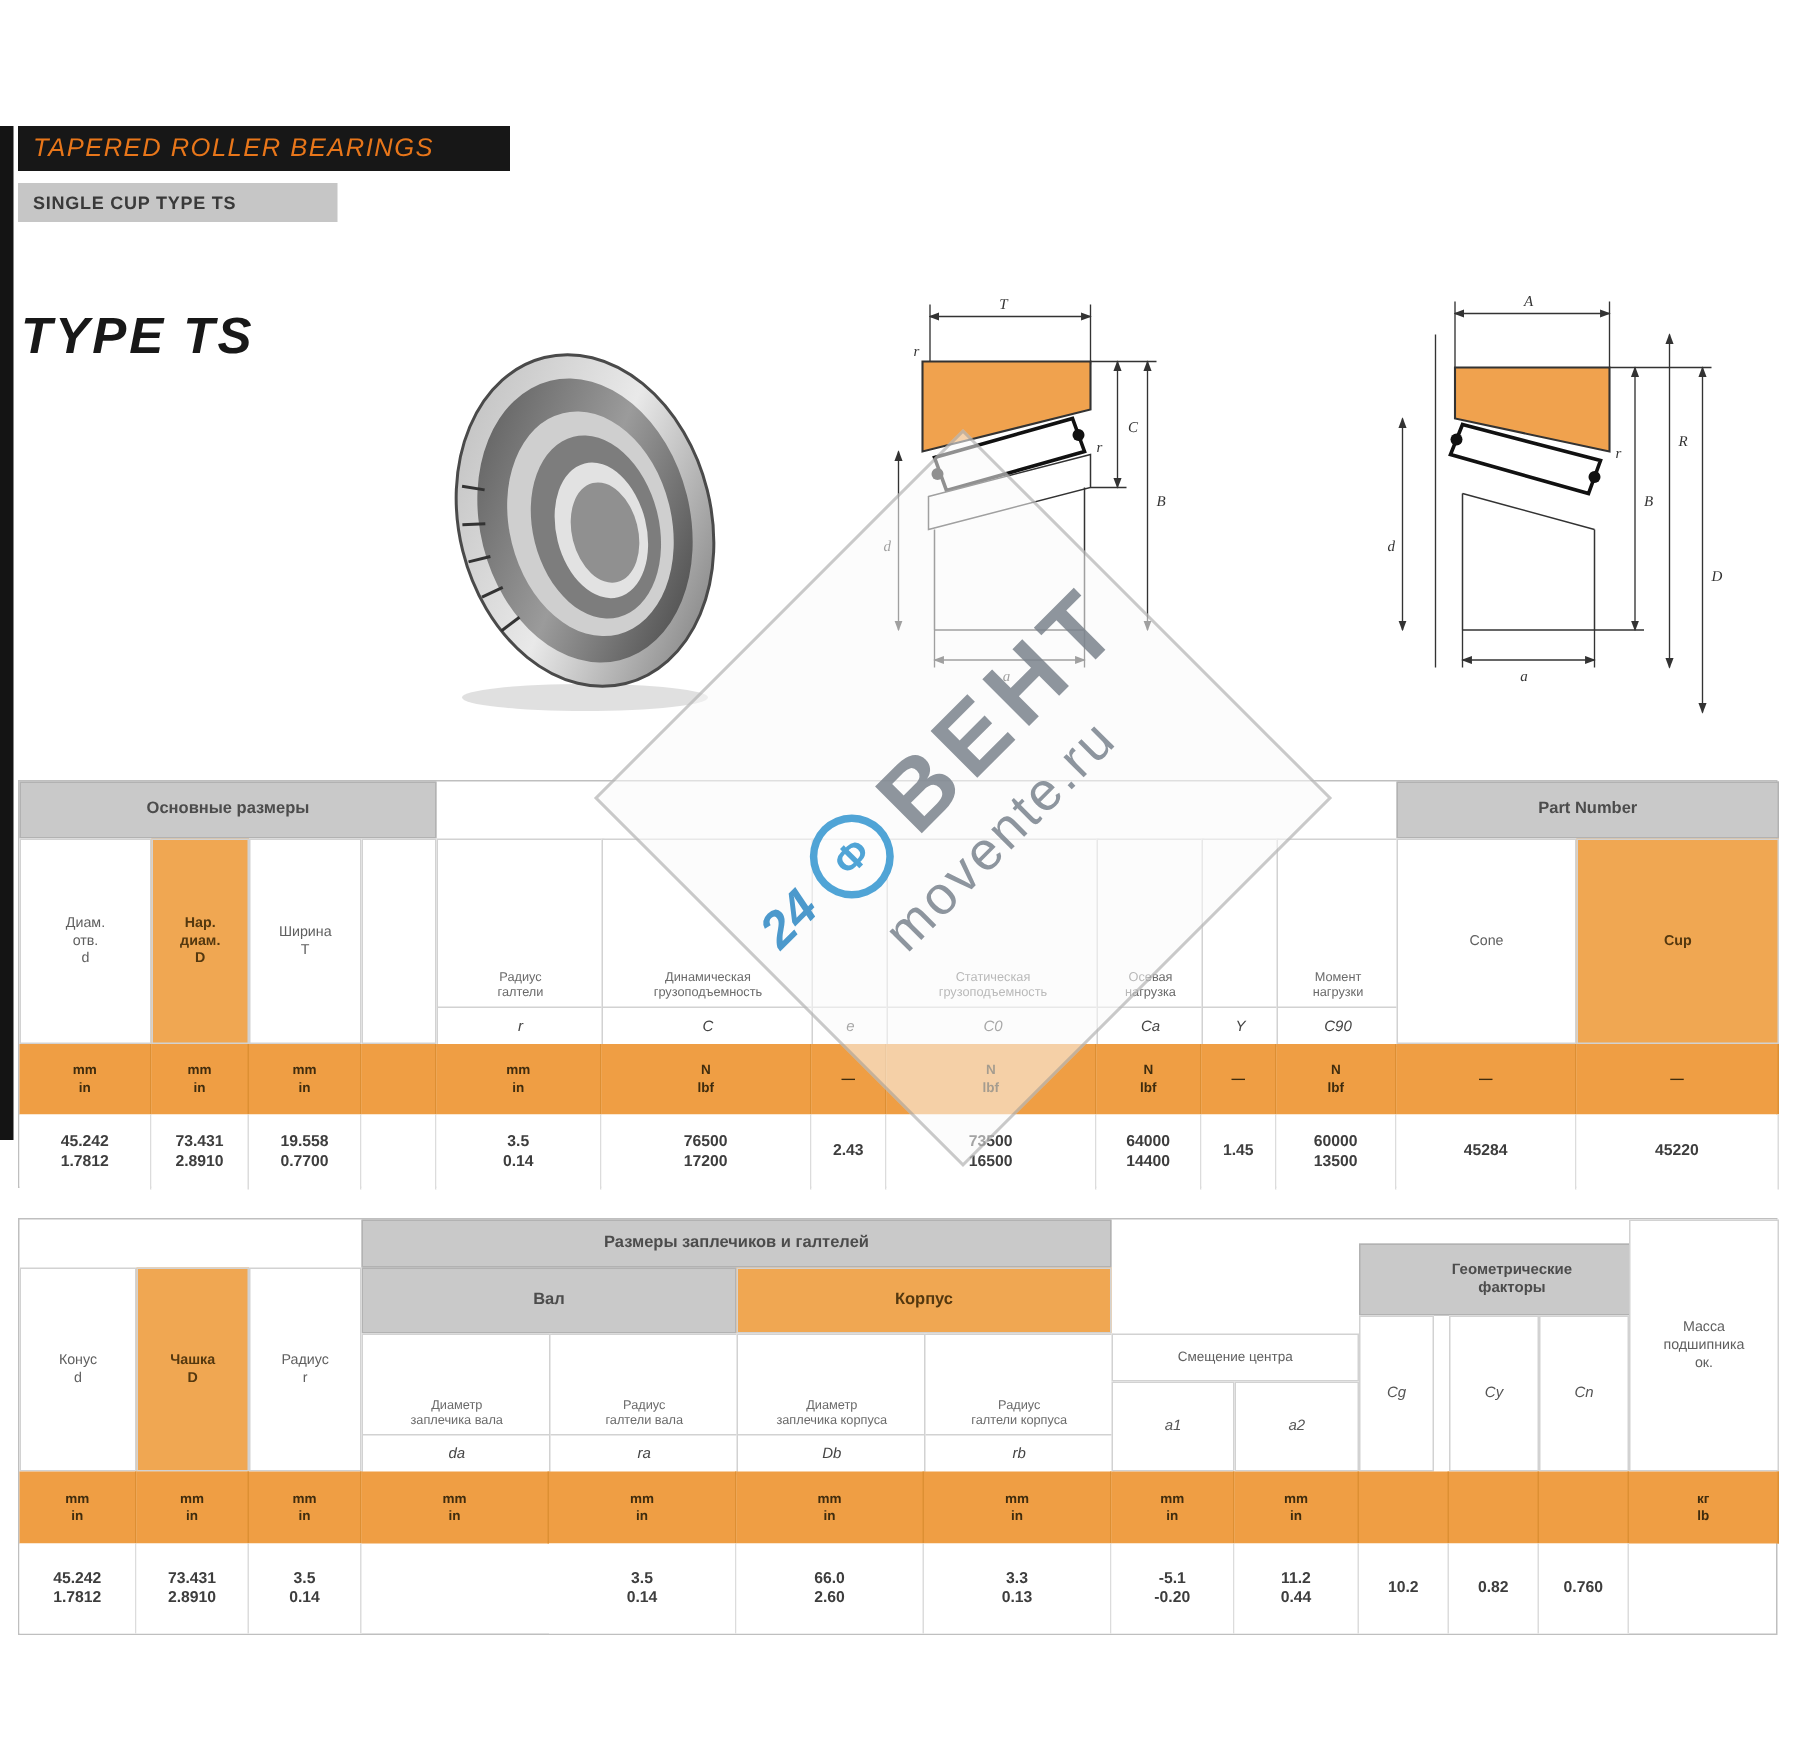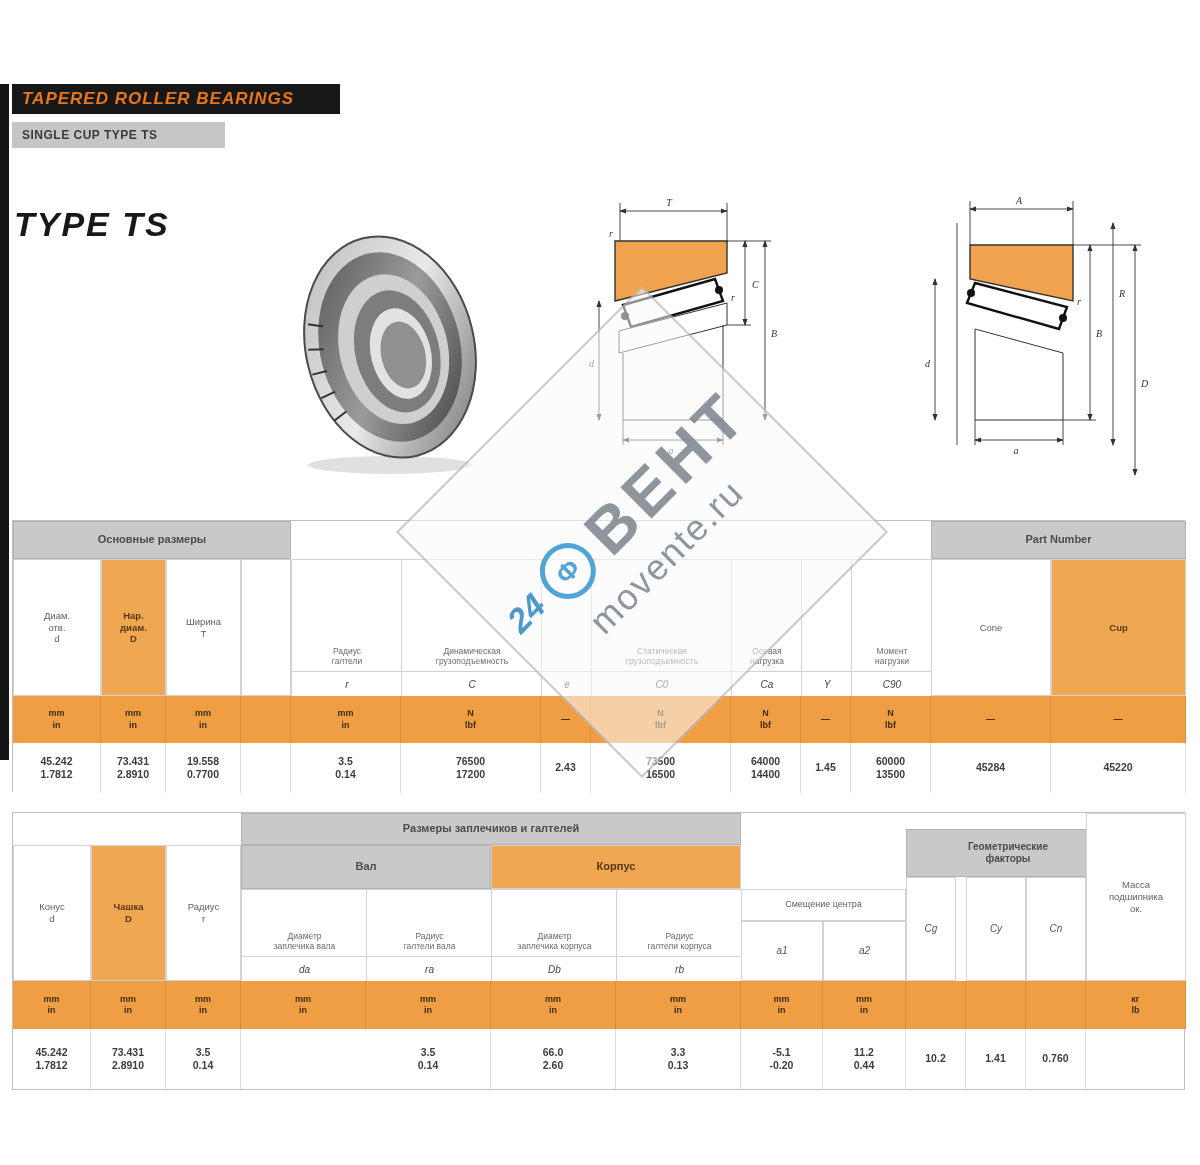--- a/index.html
+++ b/index.html
@@ -1,21 +1,21 @@
 <!DOCTYPE html>
 <html><head>
 <meta charset="utf-8">
 <style>
   html,body{margin:0;padding:0;background:#ffffff;}
   .page{position:relative;width:1200px;height:1165px;background:#ffffff;overflow:hidden;
         font-family:"Liberation Sans", sans-serif;}
   .abs{position:absolute;}
   .left-strip{position:absolute;left:0;top:84px;width:9px;height:676px;background:#141414;}
   .title-bar{position:absolute;left:12px;top:84px;width:328px;height:30px;background:#171717;
-             color:#e8761a;font-weight:bold;font-style:italic;font-size:17px;letter-spacing:1px;
+             color:#e8761a;font-weight:normal;font-style:italic;font-size:17px;letter-spacing:1px;
              display:flex;align-items:center;padding-left:10px;box-sizing:border-box;}
   .sub-bar{position:absolute;left:12px;top:122px;width:213px;height:26px;background:#c6c6c6;
            color:#3a3a3a;font-weight:bold;font-size:12px;display:flex;align-items:center;
            padding-left:10px;box-sizing:border-box;letter-spacing:0.5px;}
   .type-label{position:absolute;left:14px;top:205px;font-size:34px;font-weight:bold;
               font-style:italic;color:#181818;letter-spacing:2px;}
   
   .tbl{position:absolute;left:12px;background:#ffffff;border:1px solid #bfbfbf;box-sizing:border-box;}
   .cell{position:absolute;display:flex;align-items:center;justify-content:center;text-align:center;
         white-space:pre-line;box-sizing:border-box;line-height:1.25;}
@@ -347,21 +347,21 @@
 0.14</div>
     <div class="cell val" style="left:478px;top:216px;width:125px;height:60px;">66.0
 2.60</div>
     <div class="cell val" style="left:603px;top:216px;width:125px;height:60px;">3.3
 0.13</div>
     <div class="cell val" style="left:728px;top:216px;width:82px;height:60px;">-5.1
 -0.20</div>
     <div class="cell val" style="left:810px;top:216px;width:83px;height:60px;">11.2
 0.44</div>
     <div class="cell val" style="left:893px;top:216px;width:60px;height:60px;">10.2</div>
-    <div class="cell val" style="left:953px;top:216px;width:60px;height:60px;">1.41</div>
+    <div class="cell val" style="left:953px;top:216px;width:60px;height:60px;">0.82</div>
     <div class="cell val" style="left:1013px;top:216px;width:60px;height:60px;">0.760</div>
   </div>
 
   <div class="wm-diamond"></div>
   <div class="wm-text">
     <div class="wm-row">
       <span class="wm-24">24</span>
       <span class="wm-logo">Ф</span>
       <span class="wm-brand">ВЕНТ</span>
     </div>

